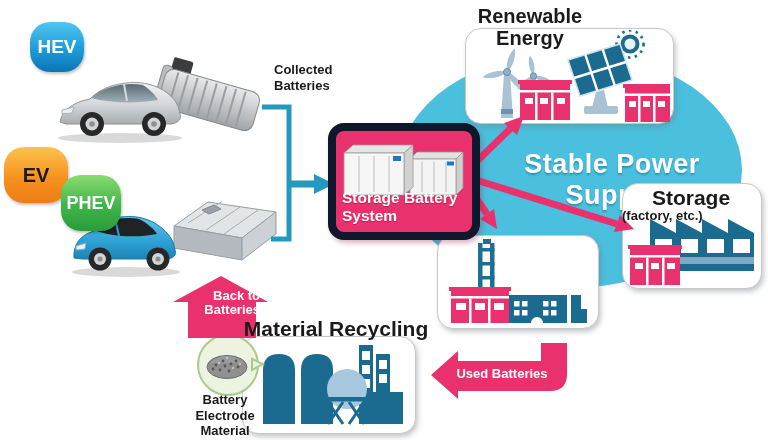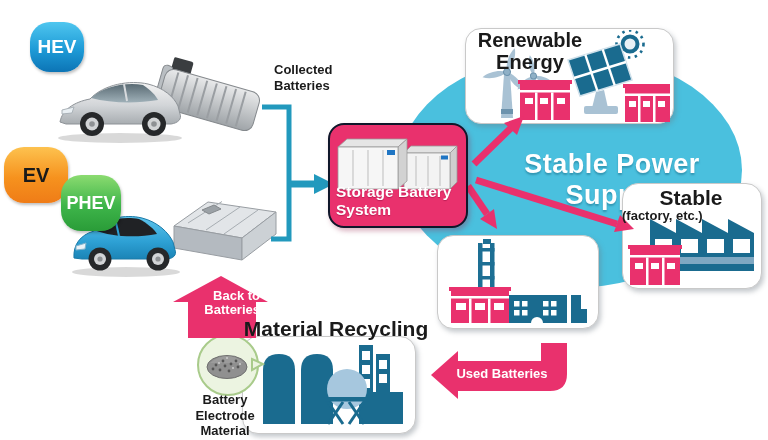--- a/index.html
+++ b/index.html
@@ -11,28 +11,28 @@
   #ellipse{left:398px;top:52px;width:344px;height:236px;border-radius:50%;background:var(--cyan);z-index:1;}
   #stable-label{left:479px;top:149px;width:266px;text-align:center;font-size:27px;letter-spacing:.5px;
                 color:#fff;text-shadow:0 2px 2px rgba(0,70,95,.35);z-index:2;}
   
   .wbox{background:#fff;border:1.5px solid #c9c9c9;border-radius:16px;box-shadow:2px 3px 5px rgba(110,120,130,.4);z-index:2;}
   #renewable-box{left:465px;top:28px;width:207px;height:94px;}
   #office-box{left:622px;top:183px;width:138px;height:104px;}
   #power-box{left:437px;top:235px;width:160px;height:92px;}
   #recycle-box{left:242px;top:336px;width:172px;height:96px;}
   .blk{color:#1a1a1a;}
-  #renewable-title{left:455px;top:5px;width:150px;text-align:center;font-size:20px;line-height:22px;z-index:6;margin-top:24px;}
+  #renewable-title{left:455px;top:5px;width:150px;text-align:center;font-size:20px;line-height:22px;z-index:6;}
   #office-title{left:622px;top:186px;width:138px;text-align:center;font-size:21px;line-height:23px;z-index:6;}
   #office-sub{left:622px;top:208px;width:138px;text-align:left;font-size:13px;z-index:6;}
   #power-title{left:487px;top:243px;width:106px;text-align:center;font-size:21px;line-height:25px;z-index:6;}
   #recycle-title{left:240px;top:317px;width:192px;text-align:center;font-size:21px;z-index:6;}
   
   #storage-box{left:328px;top:123px;width:136px;height:101px;background:var(--pink);
-               border-radius:16px;border:2px solid #0f172a;box-shadow:2px 3px 5px rgba(150,40,80,.35);z-index:4;}
+               border-radius:16px;border:8px solid #0f172a;box-shadow:2px 3px 5px rgba(150,40,80,.35);z-index:4;}
   #storage-label{position:absolute;left:6px;bottom:7px;color:#fff;font-size:15.5px;line-height:18px;
                  text-shadow:0 1px 1px rgba(120,0,50,.4);}
   
   .badge{display:flex;align-items:center;justify-content:center;border-radius:20px;z-index:3;
          box-shadow:1px 2px 3px rgba(0,0,0,.25);}
   #hev-badge{left:30px;top:22px;width:54px;height:50px;font-size:19px;color:#fff;
              background:linear-gradient(180deg,#4fc6ef 0%,var(--hev_blue) 55%,#0c74b5 100%);}
   #ev-badge{left:4px;top:147px;width:64px;height:56px;font-size:20px;color:#1a1a1a;
             background:linear-gradient(180deg,#fdc24f 0%,var(--ev_orange) 55%,#ef7c17 100%);}
   #phev-badge{left:61px;top:151px;width:60px;height:56px;font-size:18px;color:#fff;
@@ -345,21 +345,21 @@
       <polygon points="497,229 480,219 494,209" fill="var(--pink)"></polygon>
     </g>
     <path fill="var(--pink)" d="M431,375 L458,351 L458,361 L541,361 L541,343 L567,343 L567,374 Q567,391 550,391 L458,391 L458,399 Z"></path>
     <path fill="var(--pink)" d="M221,276 L268,302 L256,302 L256,338 L188,338 L188,302 L173,302 Z"></path>
   </svg>
 
   <div id="collected-label" class="abs blk preline">Collected
 Batteries</div>
   <div id="renewable-title" class="abs blk preline">Renewable
 Energy</div>
-  <div id="office-title" class="abs blk">Stable</div>
+  <div id="office-title" class="abs blk">Storage</div>
   <div id="office-sub" class="abs blk">(factory, etc.)</div>
   <div id="recycle-title" class="abs blk">Material Recycling</div>
   <div id="used-label" class="abs">Used Batteries</div>
   <div id="electrode-label" class="abs blk preline">Battery
 Electrode
 Material</div>
   <div id="back-label" class="abs preline">Back to
 Batteries</div>
 
 </div>

